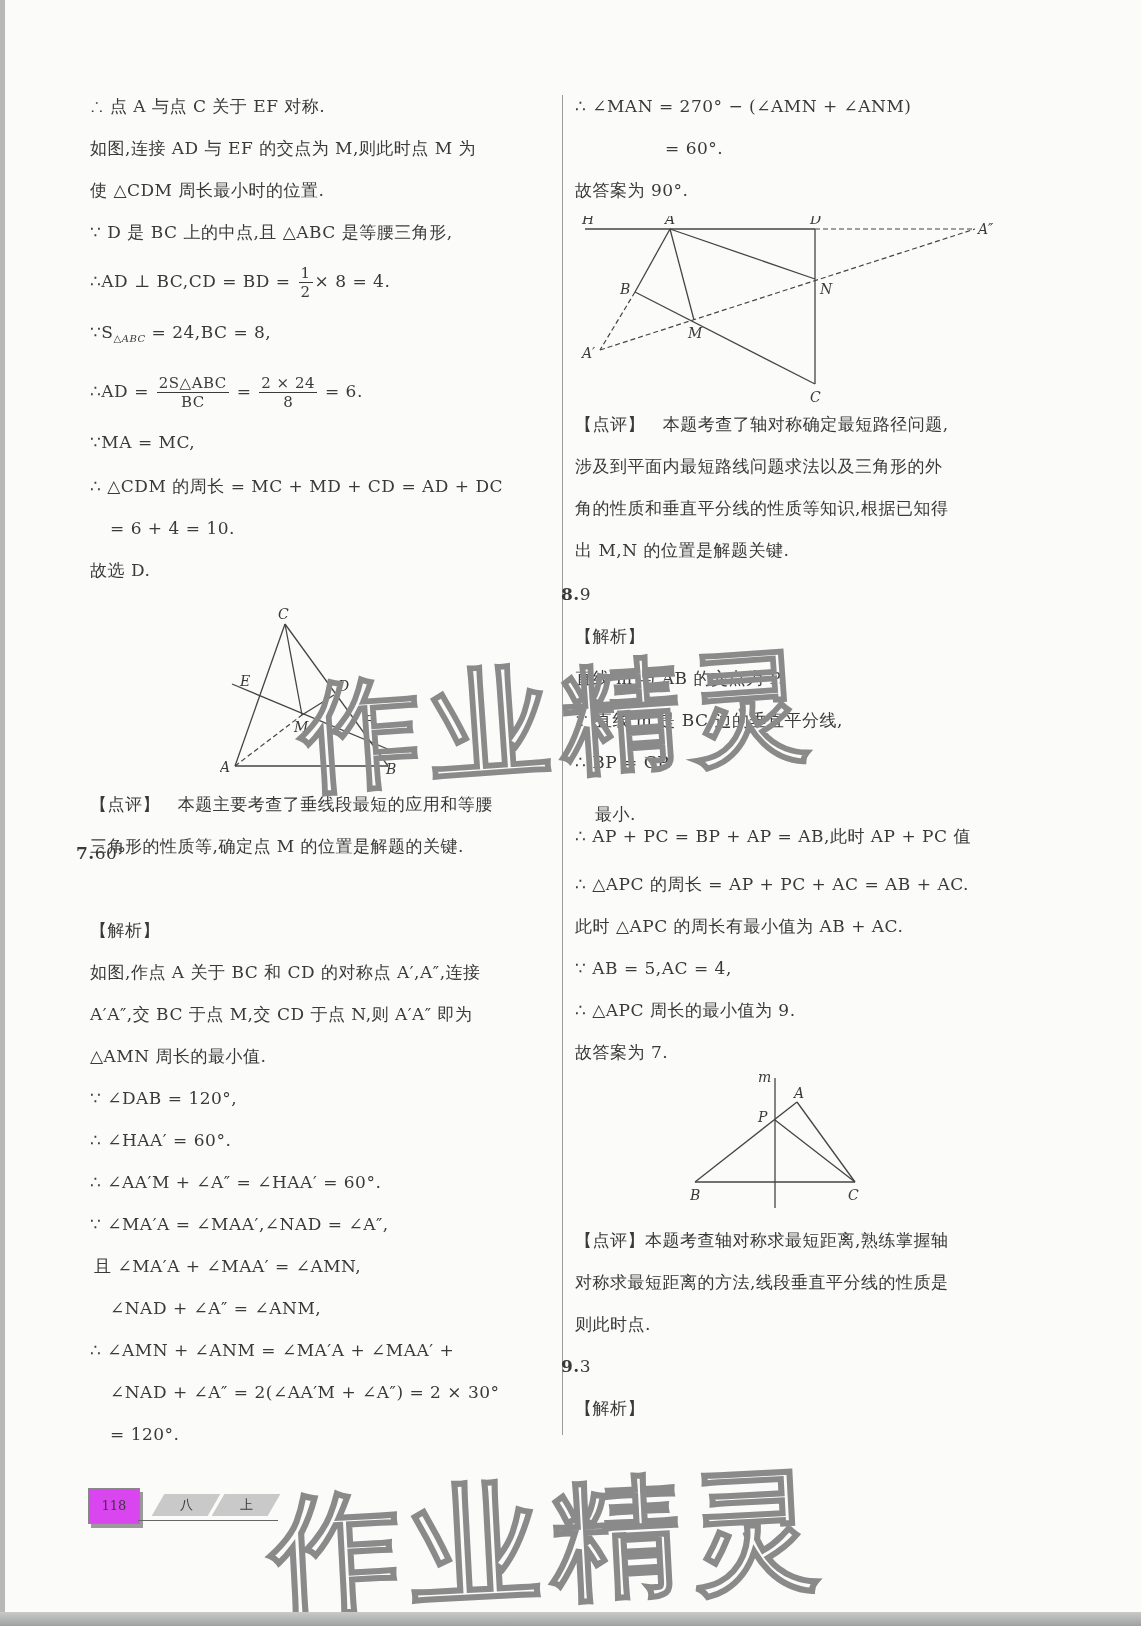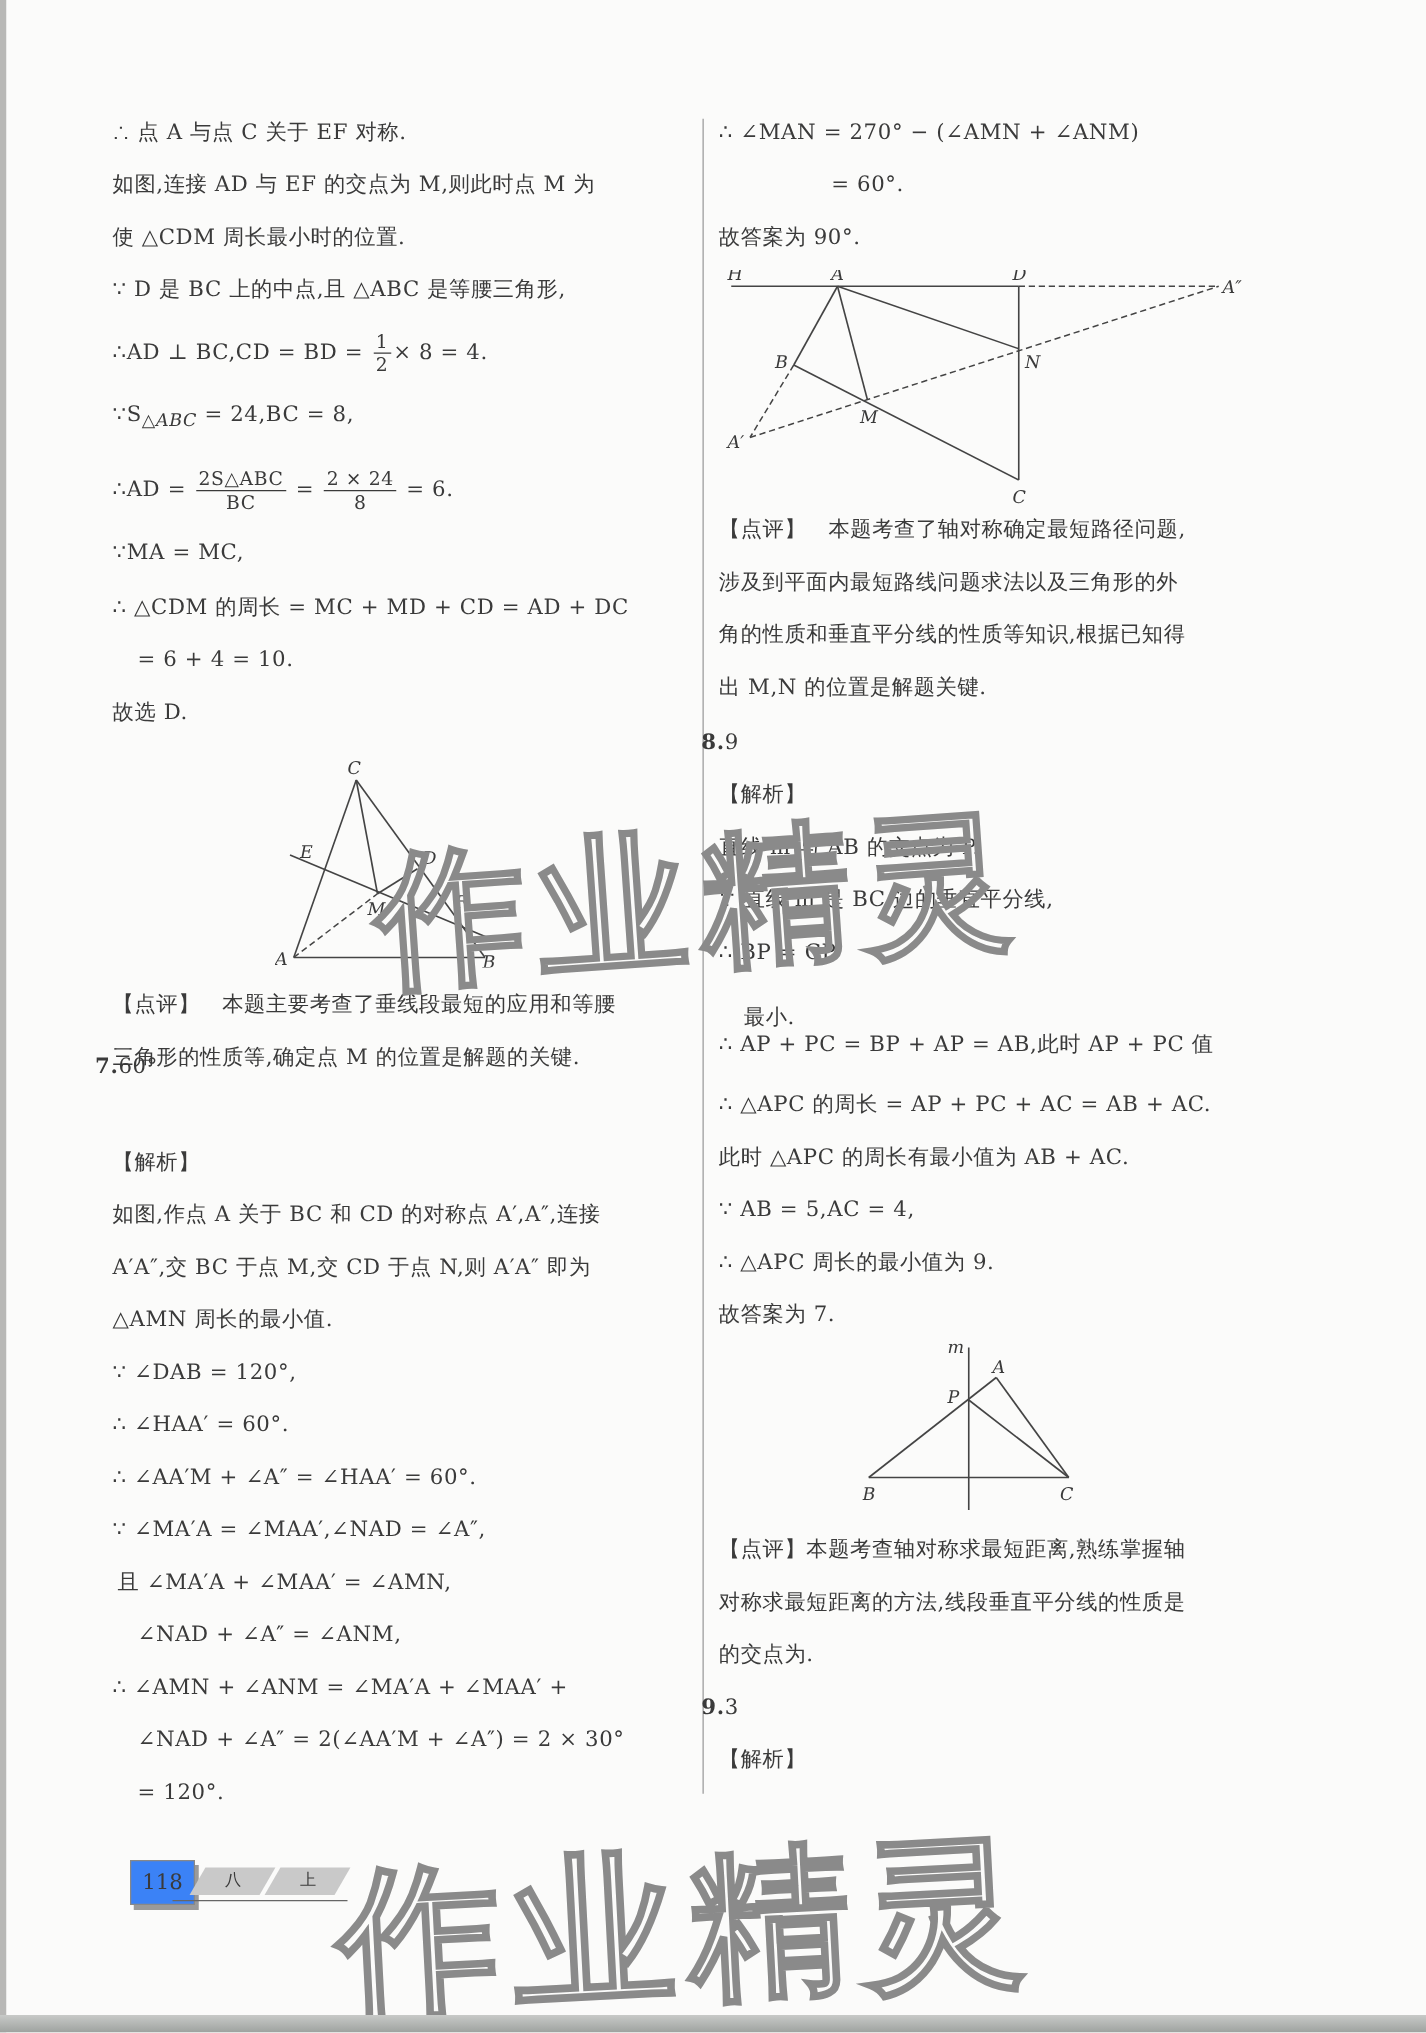--- a/index.html
+++ b/index.html
@@ -13,26 +13,26 @@
   .edge-bottom { position:absolute; left:0; bottom:0; width:1141px; height:14px; background:linear-gradient(#c8cac8,#9ea29f); }
   .col-divider { position:absolute; left:562px; top:95px; width:1px; height:1340px; background:#9a9a9a; }
   .col { position:absolute; top:94px; }
   .col-left { left:90px; width:460px; }
   .col-right { left:575px; width:460px; }
   .line { position:absolute; white-space:nowrap; font-size:17px; line-height:24px; letter-spacing:0.5px; }
   .bold { font-weight:bold; }
   .frac { display:inline-block; vertical-align:middle; text-align:center; font-size:15px; line-height:18px; margin:0 2px; }
   .frac .num { display:block; border-bottom:1px solid #3a3a3a; padding:0 2px; }
   .frac .den { display:block; }
-  .sub { font-size:14px; vertical-align:-4px; font-style:italic; }
+  .sub { font-size:10px; vertical-align:-4px; font-style:italic; }
   svg text { font-family:"DejaVu Serif", serif; font-style:italic; font-size:14px; fill:#3a3a3a; }
   .fig { position:absolute; }
   .footer { position:absolute; left:88px; top:1488px; }
-  .page-num { position:absolute; left:16px; top:0; width:50px; height:34px; border:1px solid #888; background:#3b82f6;
-              box-shadow:3px 4px 0 #9a9a9a; font-size:17px; line-height:34px; text-align:center; }
+  .page-num { position:absolute; left:0; top:0; width:50px; height:34px; border:1px solid #888; background:#d946ef;
+              box-shadow:3px 4px 0 #9a9a9a; font-size:13px; line-height:34px; text-align:center; }
   .grade-tag { position:absolute; top:6px; width:56px; height:22px; background:#c9c9c9; transform:skewX(-30deg);
                text-align:center; font-size:13px; line-height:22px; font-family:"DejaVu Sans", sans-serif; }
   .grade-tag span { display:inline-block; transform:skewX(30deg); }
   .footer-rule { position:absolute; left:50px; top:32px; width:140px; height:1px; background:#666; }
   .watermark { position:absolute; font-family:"DejaVu Sans", sans-serif; font-weight:bold; color:transparent;
                -webkit-text-stroke:2px #8a8a8a; white-space:nowrap; letter-spacing:10px; }
 </style>
 </head>
 <body>
 
@@ -156,21 +156,21 @@
     <text x="104" y="28">A</text>
     <text x="68" y="52">P</text>
     <text x="0" y="130">B</text>
     <text x="158" y="130">C</text>
   </svg>
 
   <div class="line" style="top:1134px">
     <span>【点评】</span><span>本题考查轴对称求最短距离,熟练掌握轴</span>
   </div>
   <div class="line" style="top:1176px">对称求最短距离的方法,线段垂直平分线的性质是</div>
-  <div class="line" style="top:1218px">的交点为.</div>
+  <div class="line" style="top:1218px">则此时点.</div>
 
   <div class="line" style="top:1260px; left:-14px">
     <span class="bold">9.</span><span>3</span>
   </div>
   <div class="line" style="top:1302px">【解析】</div>
 </div>
 
 <div class="footer">
   <div class="page-num">118</div>
   <div class="grade-tag" style="left:70px"><span>八</span></div>

